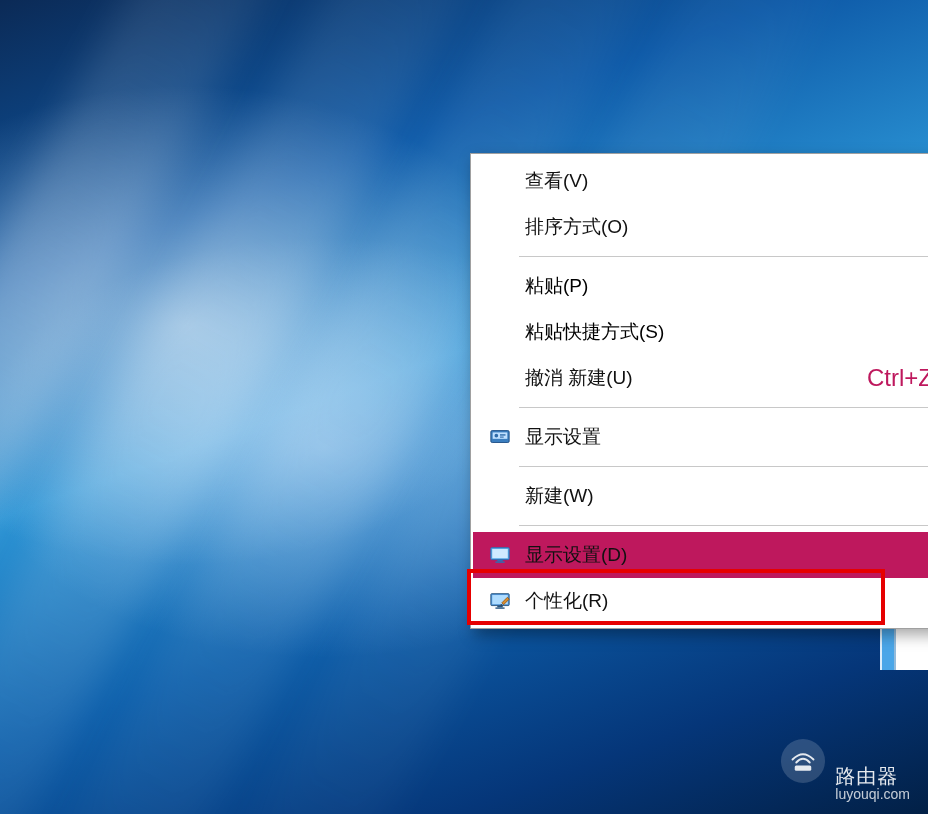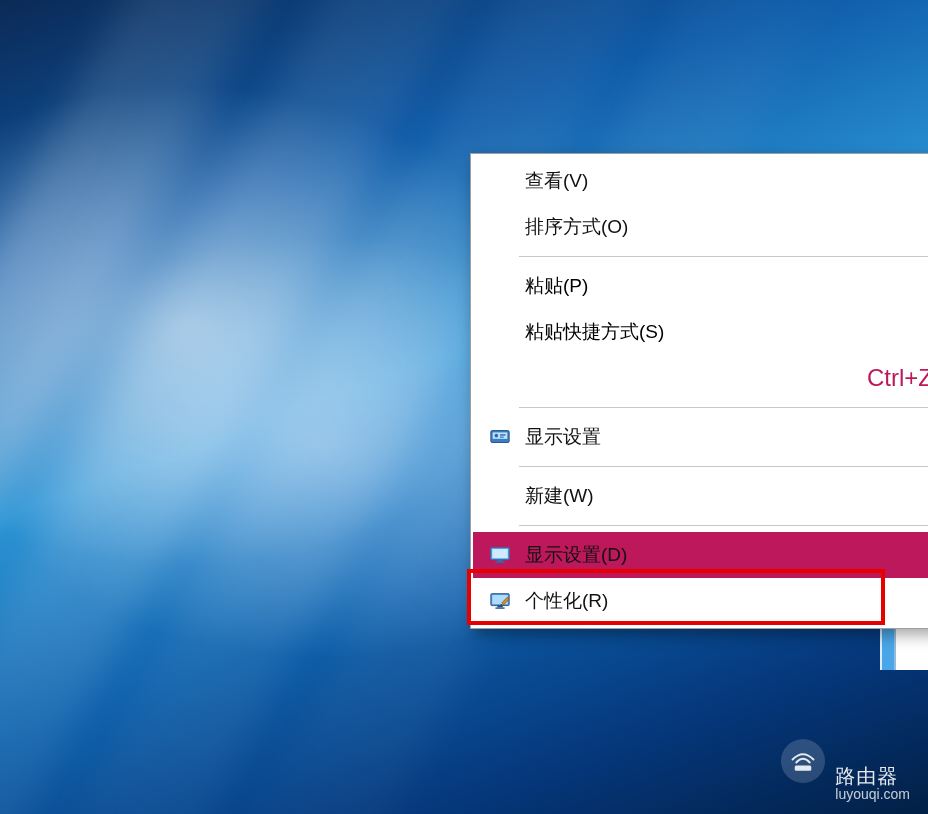--- a/index.html
+++ b/index.html
@@ -193,20 +193,21 @@
 
     <div class="menu-item disabled">
       <span class="label">粘贴(P)</span>
     </div>
 
     <div class="menu-item disabled">
       <span class="label">粘贴快捷方式(S)</span>
     </div>
 
     <div class="menu-item">
+      <span class="label">撤消 新建(U)</span>
       <span class="shortcut">Ctrl+Z</span>
     </div>
 
     <div class="separator"></div>
 
     <div class="menu-item">
       <span class="icon-slot icon-god">
         <svg viewBox="0 0 24 24">
           <rect x="2" y="5" width="20" height="13" rx="1.5" fill="#3a7ebf" stroke="#1f4f85" stroke-width="1"></rect>
           <rect x="4" y="7" width="16" height="7" fill="#bfe0ff"></rect>

